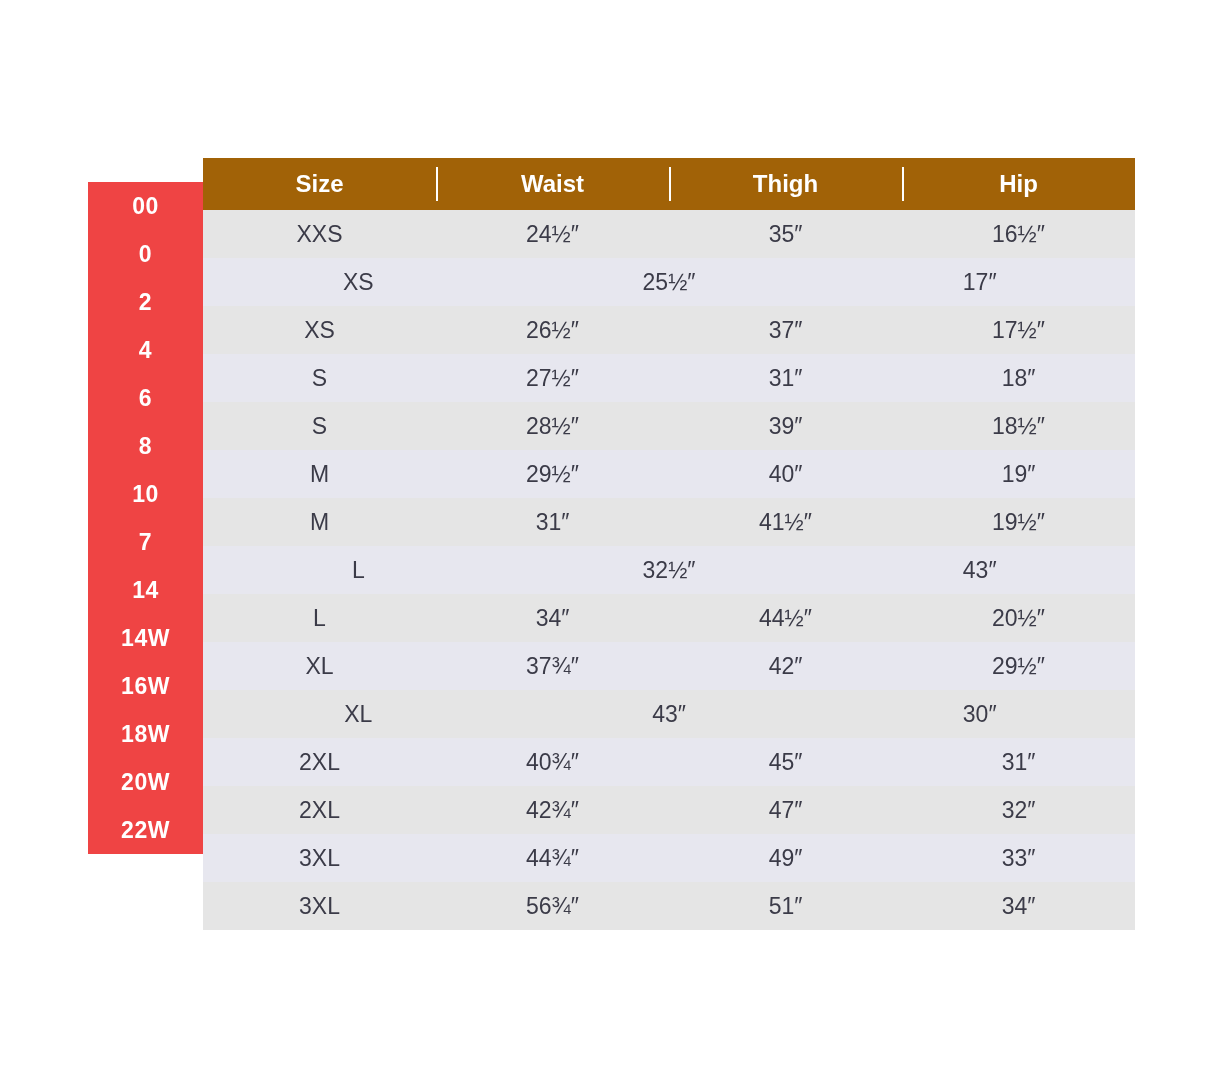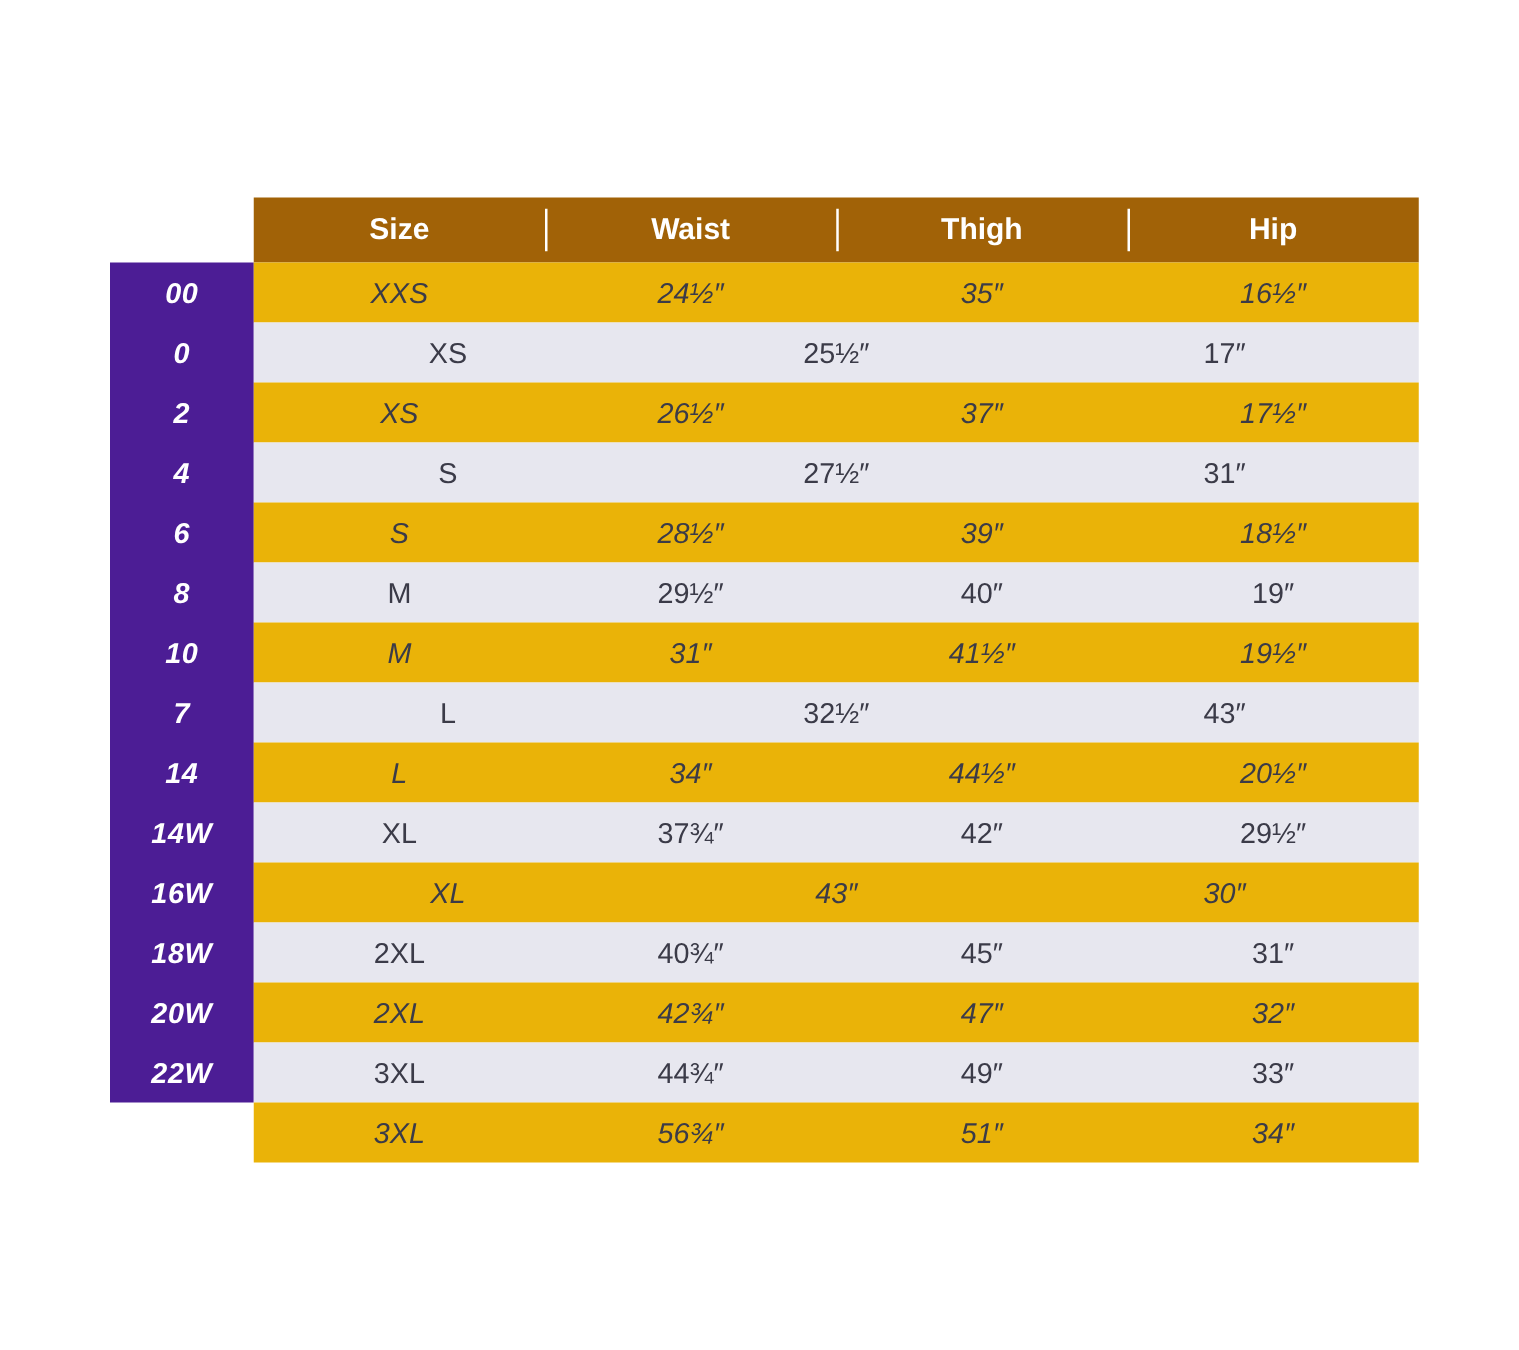--- a/index.html
+++ b/index.html
@@ -19,25 +19,24 @@
     position: absolute;
     left: 88px;
     top: 158px;
     display: flex;
     align-items: flex-start;
   }
 
   
   .rail {
     width: 115px;
-    background: #4c1d95;
+    background: #ef4444;
     display: flex;
     flex-direction: column;
-    margin-top: 52px; 
-    font-style: italic;
+    margin-top: 24px; 
   }
   .rail-cell {
     height: 48px;
     display: flex;
     align-items: center;
     justify-content: center;
     color: #ffffff;
     font-size: 23px;
     font-weight: bold;
     letter-spacing: 0.5px;
@@ -71,21 +70,21 @@
     top: 9px;
     bottom: 9px;
     width: 2px;
     background: #ffffff;
   }
 
   .row {
     display: flex;
     height: 48px;
   }
-  .row.odd  { background: #eab308; font-style: italic; }
+  .row.odd  { background: #e5e5e5; }
   .row.even { background: #e7e7ef; }
 
   .cell {
     flex: 1 1 0;
     display: flex;
     align-items: center;
     justify-content: center;
     color: #3b3b48;
     font-size: 23px;
   }
@@ -134,20 +133,21 @@
         <div class="row odd">
           <div class="cell">XS</div>
           <div class="cell">26½″</div>
           <div class="cell">37″</div>
           <div class="cell">17½″</div>
         </div>
         <div class="row even">
           <div class="cell">S</div>
           <div class="cell">27½″</div>
           <div class="cell">31″</div>
+          <div class="cell">18″</div>
         </div>
         <div class="row odd">
           <div class="cell">S</div>
           <div class="cell">28½″</div>
           <div class="cell">39″</div>
           <div class="cell">18½″</div>
         </div>
         <div class="row even">
           <div class="cell">M</div>
           <div class="cell">29½″</div>

